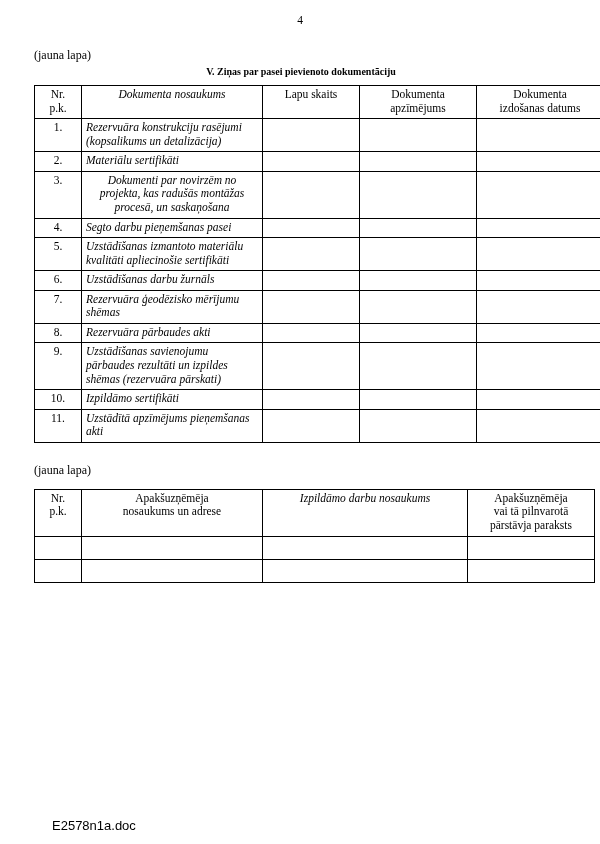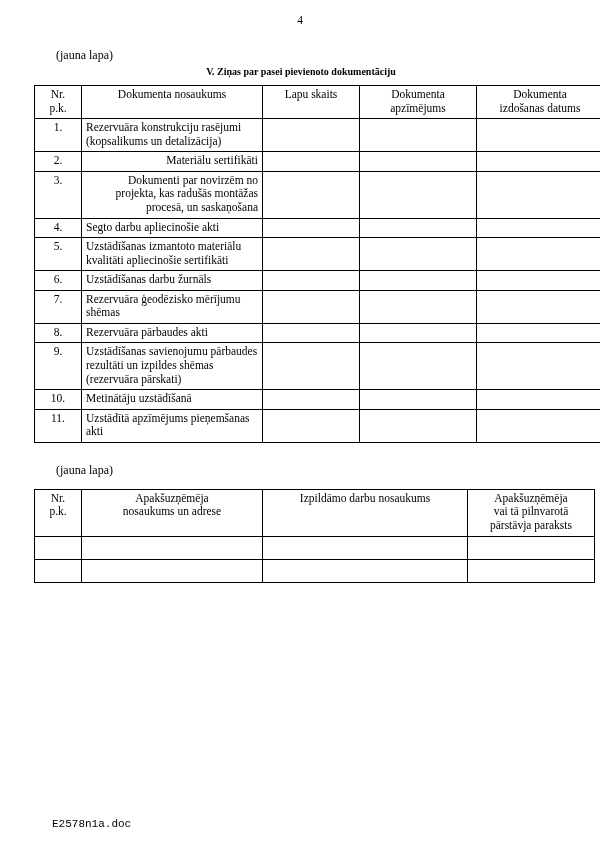--- a/index.html
+++ b/index.html
@@ -30,21 +30,20 @@
     font-size: 11.5px;
   }
   .content {
     position: absolute;
     top: 48px;
     left: 34px;
     width: 524px;
   }
   .newpage-note {
     font-size: 12px;
-    margin-left: 22px;
     margin-bottom: 3px;
   }
   .section-title {
     font-size: 10px;
     font-weight: bold;
     text-align: center;
     margin: 0 0 8px 0;
     padding-left: 10px;
   }
   table.doc-table {
@@ -59,20 +58,21 @@
     line-height: 1.18;
     padding: 2px 4px 3px 4px;
     font-weight: normal;
   }
   .c-num {
     width: 38px;
     text-align: center;
   }
   .c-name {
     width: 172px;
+    font-style: italic;
   }
   .c-pages {
     width: 88px;
     text-align: center;
   }
   .c-mark {
     width: 108px;
     text-align: center;
   }
   .c-date {
@@ -98,29 +98,29 @@
   }
   table.sub-table td {
     border: 1px solid #000000;
     vertical-align: top;
     font-size: 11.5px;
     line-height: 1.18;
     padding: 2px 4px 3px 4px;
   }
   .s-num { width: 38px; text-align: center; }
   .s-name { width: 172px; text-align: center; }
-  .s-work { width: 196px; text-align: center; }
+  .s-work { width: 196px; text-align: center; font-style: italic; }
   .s-sign { width: 118px; text-align: center; }
   .empty-row td { height: 17px; }
   .footer {
     position: absolute;
     left: 52px;
     top: 818px;
-    font-size: 11px;
-    font-family: Liberation Mono, monospace;
+    font-size: 13px;
+    font-family: Liberation Sans, sans-serif;
   }
 </style>
 </head>
 <body>
 
 <div class="page">
 
   <div class="page-number">4</div>
 
   <div class="content">
@@ -149,35 +149,35 @@
 
       <tr>
         <td class="c-num">1.</td>
         <td class="c-name" style="text-align:left">Rezervuāra konstrukciju rasējumi (kopsalikums un detalizācija)</td>
         <td class="c-pages"></td>
         <td class="c-mark"></td>
         <td class="c-date"></td>
       </tr>
       <tr>
         <td class="c-num">2.</td>
-        <td class="c-name" style="text-align:right">Materiālu sertifikāti</td>
+        <td class="c-name" style="text-align:left">Materiālu sertifikāti</td>
         <td class="c-pages"></td>
         <td class="c-mark"></td>
         <td class="c-date"></td>
       </tr>
       <tr>
         <td class="c-num">3.</td>
-        <td class="c-name" style="text-align:right">Dokumenti par novirzēm no projekta, kas radušās montāžas procesā, un saskaņošana</td>
+        <td class="c-name" style="text-align:center">Dokumenti par novirzēm no projekta, kas radušās montāžas procesā, un saskaņošana</td>
         <td class="c-pages"></td>
         <td class="c-mark"></td>
         <td class="c-date"></td>
       </tr>
       <tr>
         <td class="c-num">4.</td>
-        <td class="c-name" style="text-align:left">Segto darbu apliecinošie akti</td>
+        <td class="c-name" style="text-align:left">Segto darbu pieņemšanas pasei</td>
         <td class="c-pages"></td>
         <td class="c-mark"></td>
         <td class="c-date"></td>
       </tr>
       <tr>
         <td class="c-num">5.</td>
         <td class="c-name" style="text-align:left">Uzstādīšanas izmantoto materiālu kvalitāti apliecinošie sertifikāti</td>
         <td class="c-pages"></td>
         <td class="c-mark"></td>
         <td class="c-date"></td>
@@ -205,21 +205,21 @@
       </tr>
       <tr>
         <td class="c-num">9.</td>
         <td class="c-name" style="text-align:left">Uzstādīšanas savienojumu pārbaudes rezultāti un izpildes shēmas (rezervuāra pārskati)</td>
         <td class="c-pages"></td>
         <td class="c-mark"></td>
         <td class="c-date"></td>
       </tr>
       <tr>
         <td class="c-num">10.</td>
-        <td class="c-name" style="text-align:left">Metinātāju uzstādīšanā</td>
+        <td class="c-name" style="text-align:left">Izpildāmo sertifikāti</td>
         <td class="c-pages"></td>
         <td class="c-mark"></td>
         <td class="c-date"></td>
       </tr>
       <tr>
         <td class="c-num">11.</td>
         <td class="c-name" style="text-align:left">Uzstādītā apzīmējums pieņemšanas akti</td>
         <td class="c-pages"></td>
         <td class="c-mark"></td>
         <td class="c-date"></td>

